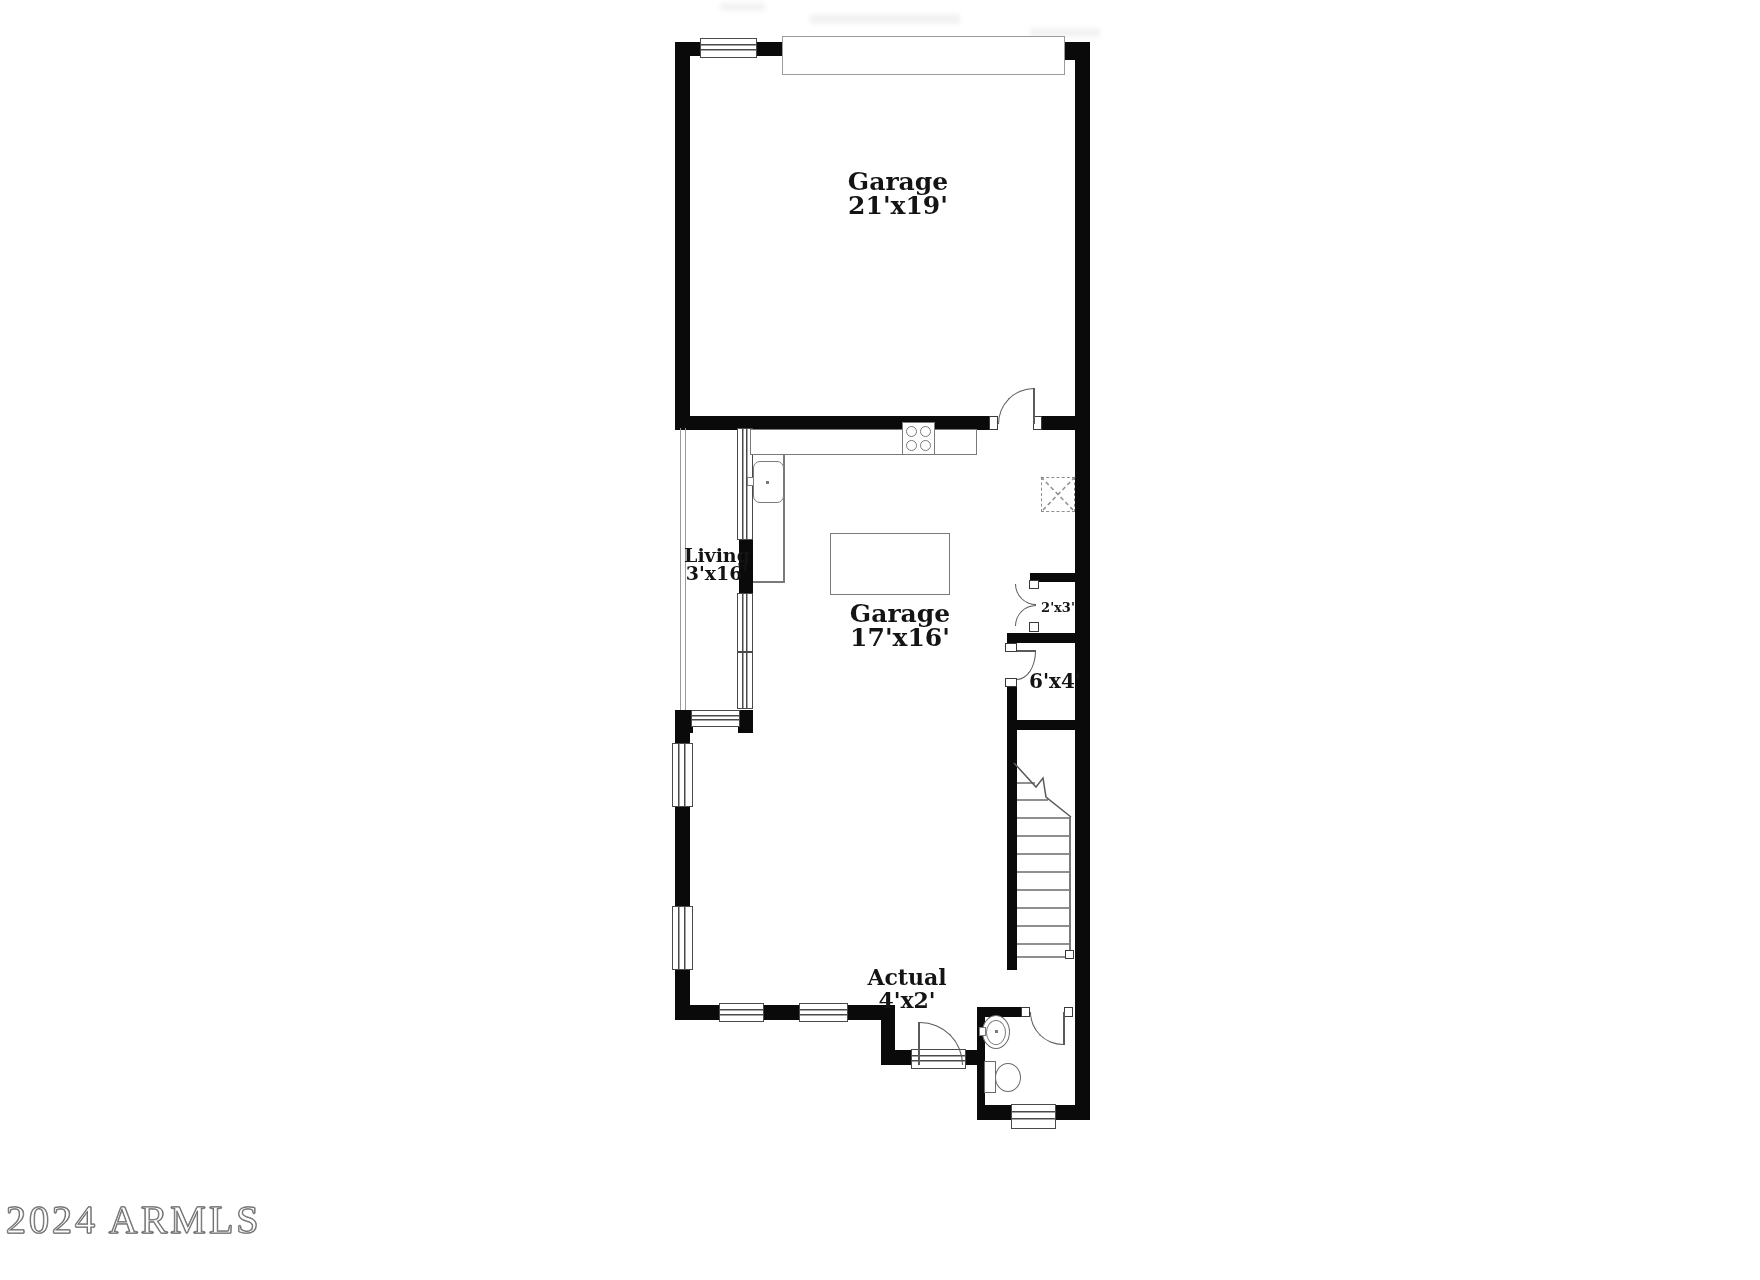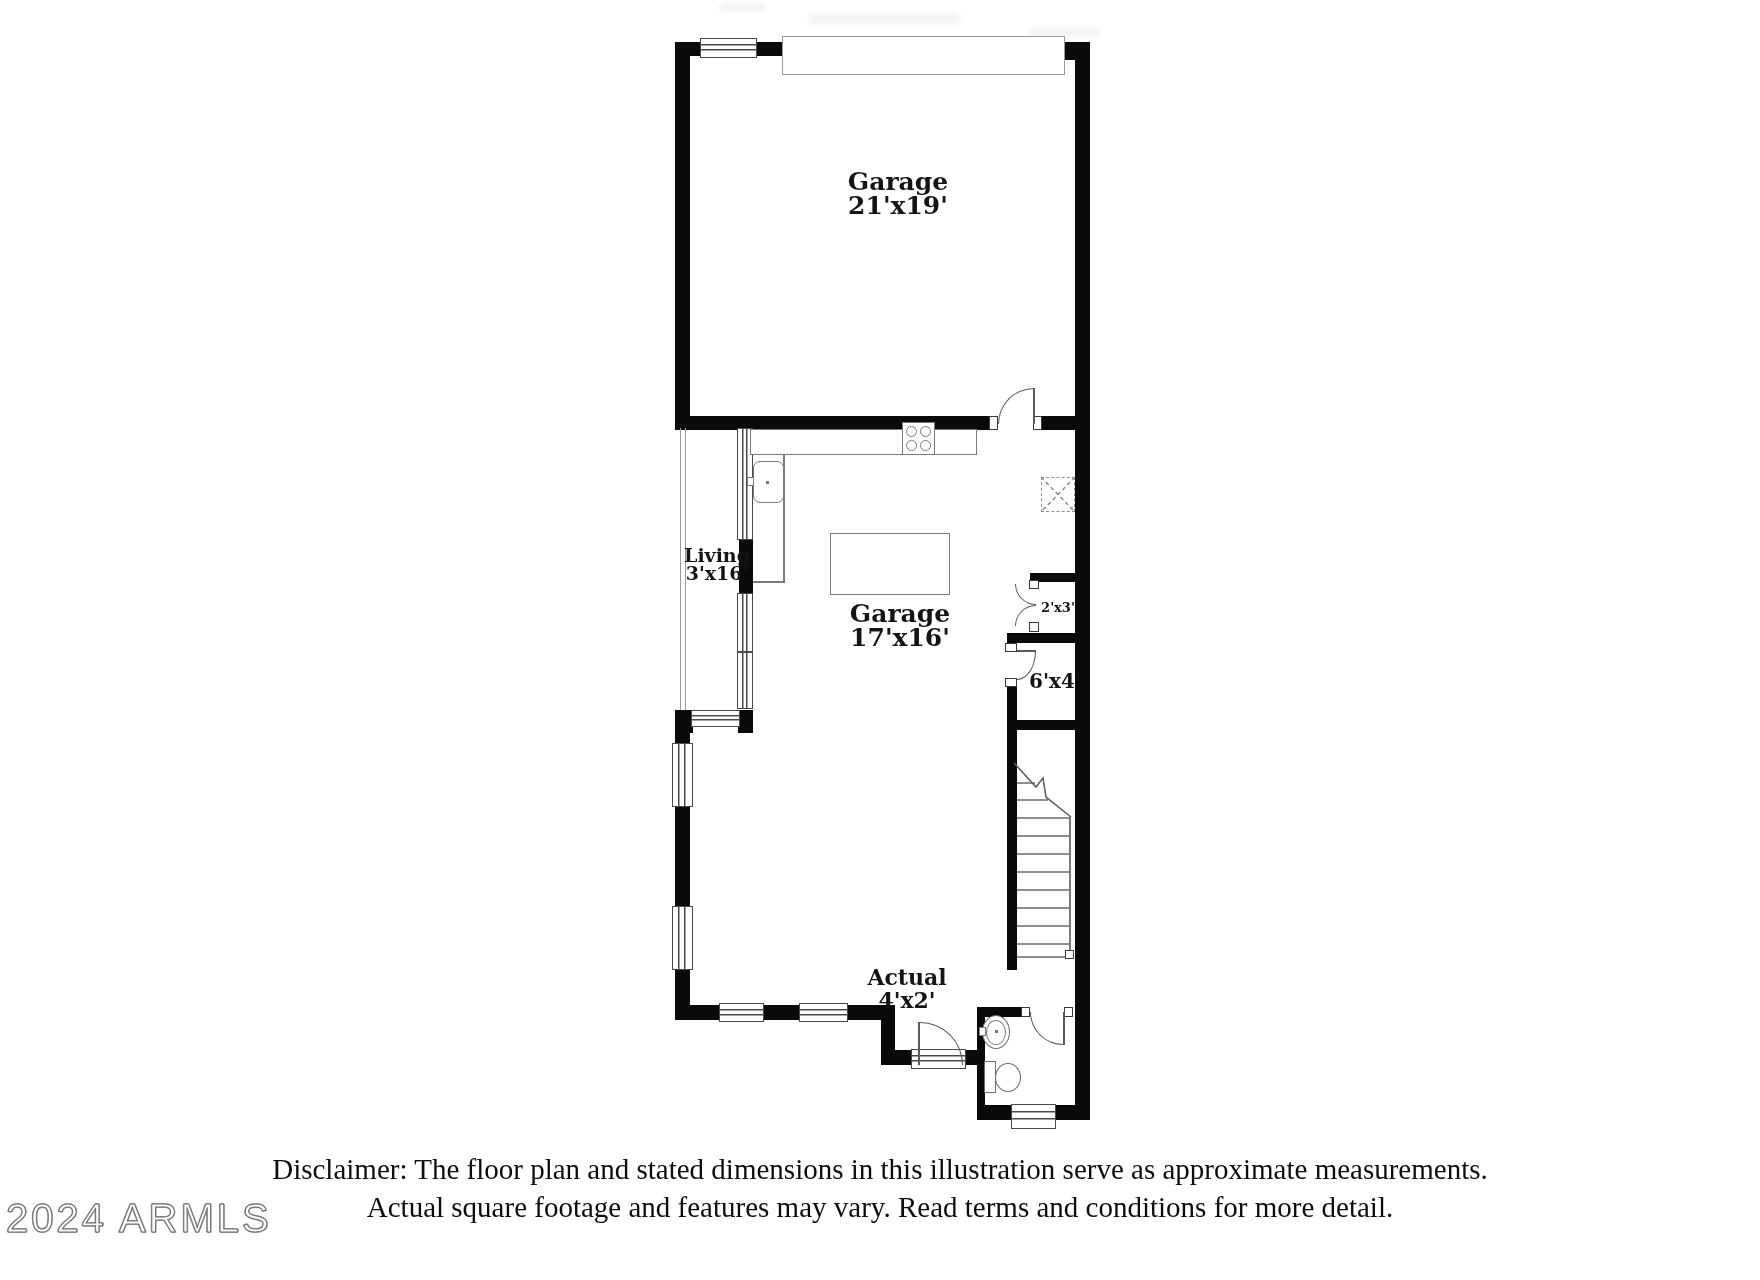--- a/index.html
+++ b/index.html
@@ -18,21 +18,21 @@
   .winh{background-image:linear-gradient(#4a4a4a,#4a4a4a),linear-gradient(#4a4a4a,#4a4a4a);
         background-size:100% 1.5px,100% 1.5px;background-position:0 30%,0 62%;}
   .winv{background-image:linear-gradient(#4a4a4a,#4a4a4a),linear-gradient(#4a4a4a,#4a4a4a);
         background-size:1.5px 100%,1.5px 100%;background-position:30% 0,62% 0;}
   .room-label{position:absolute;text-align:center;font-weight:bold;color:#141414;
         font-family:"DejaVu Serif","Liberation Serif",serif;}
   .porch-edge{position:absolute;border-left:1.5px solid #9b9b9b;border-right:1.5px solid #9b9b9b;box-sizing:border-box;}
   .xbox{position:absolute;border:1.5px dashed #8f8f8f;box-sizing:border-box;}
   .disclaimer{position:absolute;left:0;top:1150px;width:1760px;text-align:center;
         font-family:"Liberation Serif",serif;font-size:29px;line-height:38px;color:#0d0d0d;}
-  .watermark{position:absolute;left:6px;top:1196px;font-family:Liberation Sans, sans-serif;
+  .watermark{position:absolute;left:6px;top:1196px;font-family:Liberation Serif, serif;
         font-size:40px;letter-spacing:3px;color:#fdfdfd;
         -webkit-text-stroke:1px #6f6f6f;
         text-shadow:1px 0 0 #9a9a9a,-1px 0 0 #9a9a9a,0 1px 0 #9a9a9a,0 -1px 0 #9a9a9a;}
   .smudge{position:absolute;background:#dcdcdc;opacity:.35;filter:blur(2px);}
 </style>
 </head>
 <body>
 
 <div class="plan">
 
@@ -167,20 +167,16 @@
   </div>
 
   <div class="room-label" style="left:1034px;top:599px;width:48px;font-size:13px;line-height:17px;">
     <div>2'x3'</div>
   </div>
 
   <div class="room-label" style="left:1028px;top:671px;width:54px;font-size:20px;line-height:20px;">
     <div>6'x4'</div>
   </div>
 
-  <div class="disclaimer">
-    <div>Disclaimer: The floor plan and stated dimensions in this illustration serve as approximate measurements.</div>
-    <div>Actual square footage and features may vary. Read terms and conditions for more detail.</div>
-  </div>
 
   <div class="watermark">2024 ARMLS</div>
 
 </div>
 
 </body></html>

